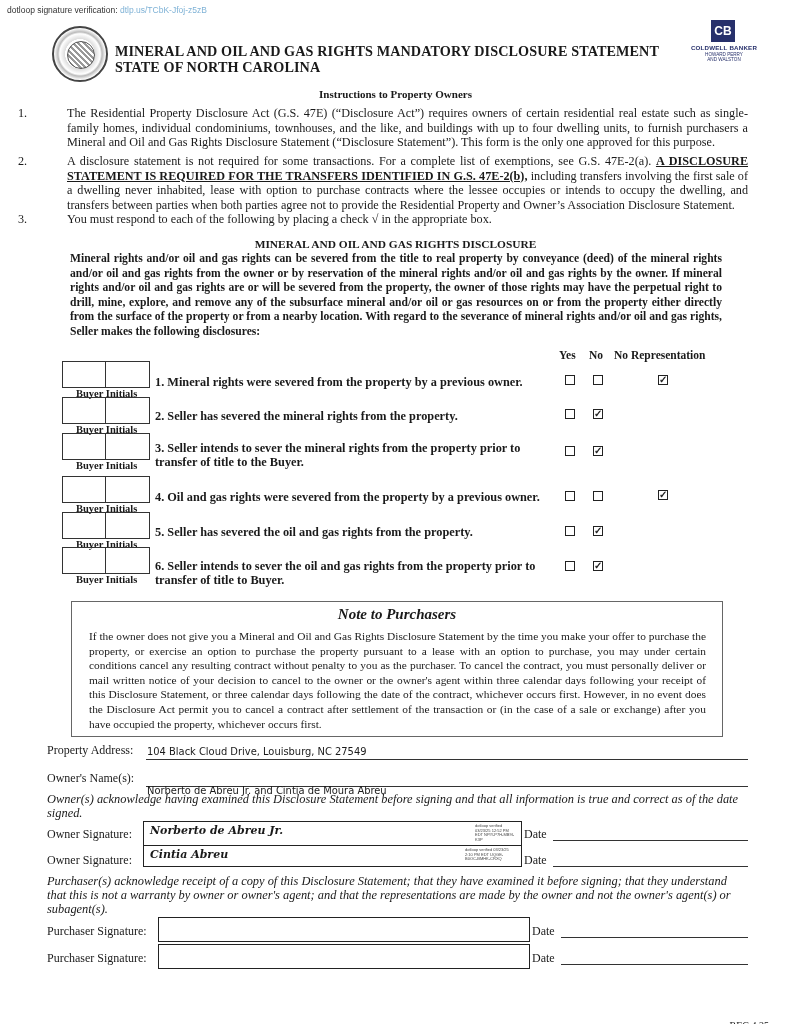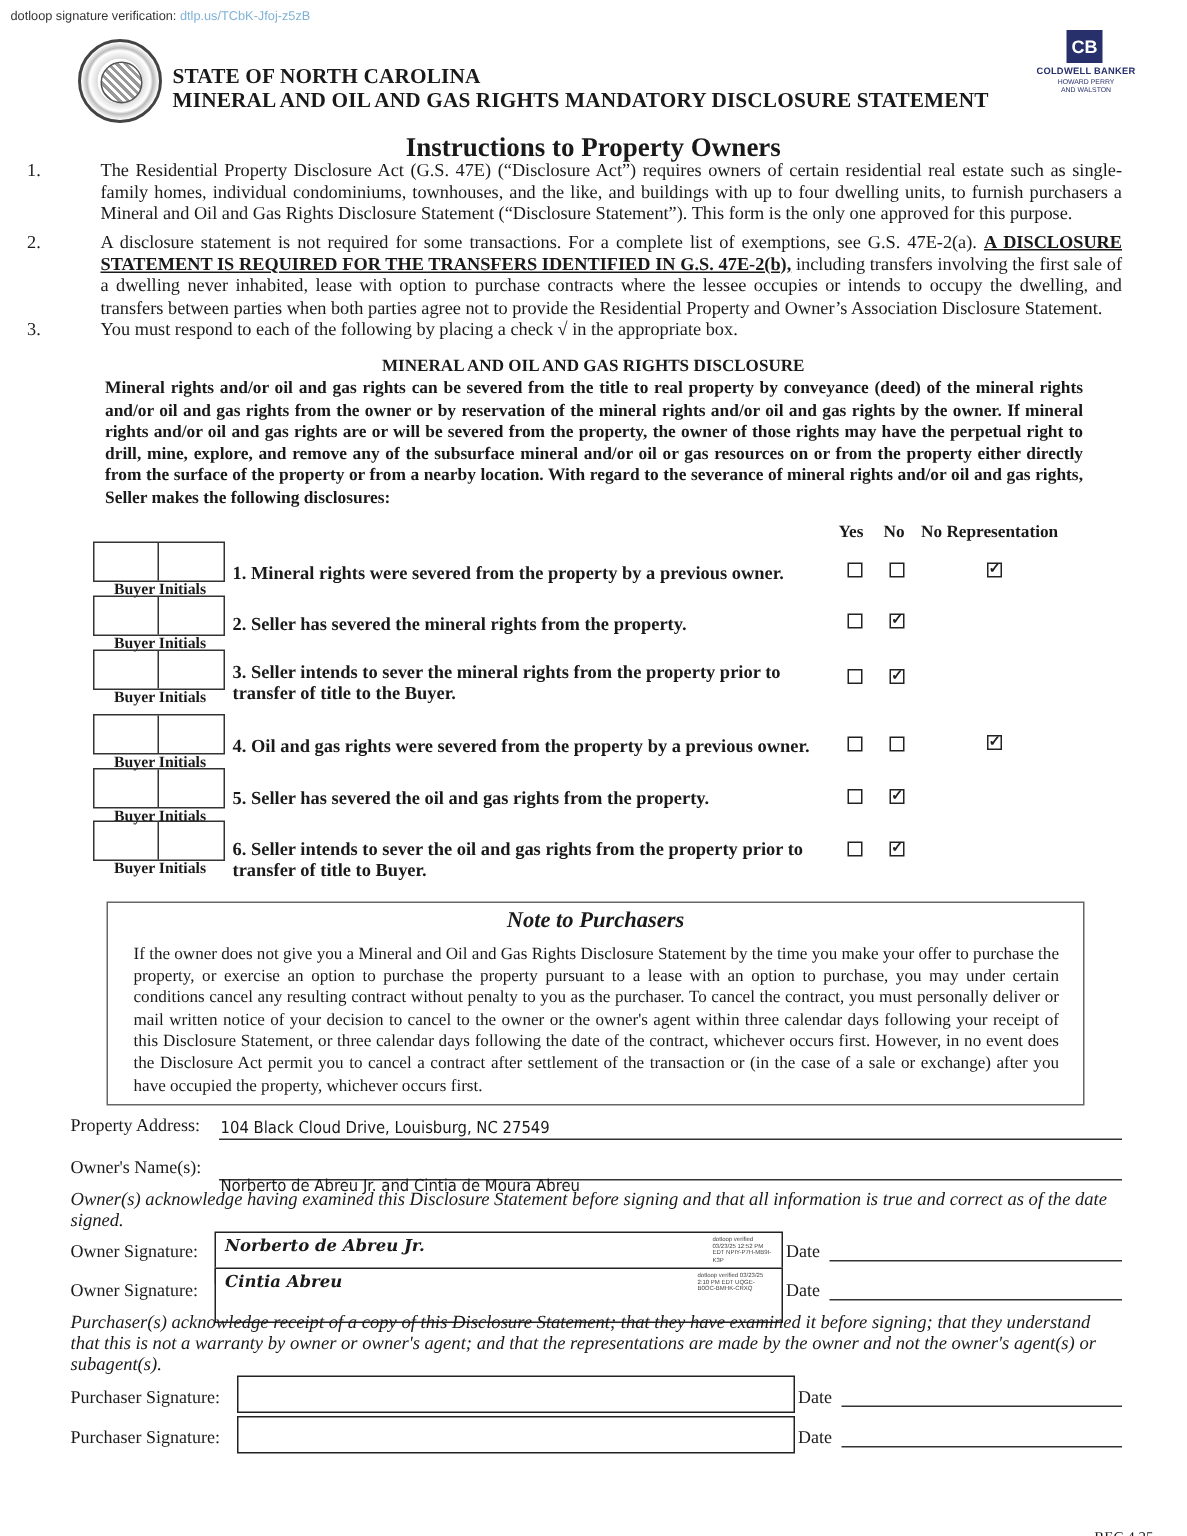--- a/index.html
+++ b/index.html
@@ -13,21 +13,21 @@
   .seal-inner { position:absolute; left:13px; top:13px; width:26px; height:26px; border-radius:50%;
                 border:1px solid #555; background:repeating-linear-gradient(45deg,#999 0 2px,#fff 2px 4px); }
   .title { left:115px; top:43px; font-weight:bold; font-size:14.2px; line-height:16px; letter-spacing:0.1px; }
   .cb-logo { left:711px; top:20px; width:24px; height:22px; background:#27306b; color:#fff;
              font-family:"Liberation Sans",sans-serif; font-weight:bold; font-size:12px; text-align:center; line-height:22px; }
   .cb-name { left:688px; top:44px; width:72px; text-align:center; font-family:"Liberation Sans",sans-serif;
              font-weight:bold; font-size:6.2px; color:#27306b; letter-spacing:0.2px; }
   .cb-sub { left:688px; top:52px; width:72px; text-align:center; font-family:"Liberation Sans",sans-serif;
             font-size:4.6px; line-height:5px; color:#27306b; }
   .h-center { left:0; width:791px; text-align:center; font-weight:bold; }
-  .instr-title { top:88px; font-size:18px; }
+  .instr-title { top:88px; font-size:11px; }
   .ol { left:18px; width:730px; font-size:12.2px; line-height:14.5px; }
   .ol .num { position:absolute; left:0; }
   .ol .txt { margin-left:49px; text-align:justify; }
   .ul-b { text-decoration:underline; font-weight:bold; }
   .sec-title { top:238px; font-size:11.4px; }
   .sec-body { left:70px; width:652px; top:252px; font-size:11.6px; line-height:14.6px; font-weight:bold; text-align:justify; }
   .col-head { top:349px; font-size:11.5px; font-weight:bold; }
   .q-row { left:62px; width:690px; }
   .init-box { position:absolute; left:0; top:0; width:88px; height:27px; border:1.5px solid #333; box-sizing:border-box; }
   .init-box:after { content:""; position:absolute; left:42px; top:0; bottom:0; border-left:1.5px solid #333; }
@@ -52,22 +52,22 @@
 
 <div class="abs verif">
   <span>dotloop signature verification:</span>
   <span class="link">dtlp.us/TCbK-Jfoj-z5zB</span>
 </div>
 
 <div class="abs seal">
     <div class="seal-inner"></div>
   </div>
 <div class="abs title">
+  <div>MINERAL AND OIL AND GAS RIGHTS MANDATORY DISCLOSURE STATEMENT</div>
   <div>STATE OF NORTH CAROLINA</div>
-  <div>MINERAL AND OIL AND GAS RIGHTS MANDATORY DISCLOSURE STATEMENT</div>
 </div>
 <div class="abs cb-logo">CB</div>
 <div class="abs cb-name">COLDWELL BANKER</div>
 <div class="abs cb-sub">
   <div>HOWARD PERRY</div>
   <div>AND WALSTON</div>
 </div>
 
 <div class="abs h-center instr-title">Instructions to Property Owners</div>
 <div class="abs ol" style="top:106px;">
@@ -159,21 +159,21 @@
 
 <div class="abs field-label" style="left:47px; top:827px;">Owner Signature:</div>
 <div class="sig-box" style="left:143px; top:821px; width:379px; height:35px;">
   <span class="sig-script">Norberto de Abreu Jr.</span>
   <span class="sig-stamp" style="width:40px;">dotloop verified 03/23/25 12:52 PM EDT NPIY-P7H-MB9I-K3P</span>
 </div>
 <div class="abs field-label" style="left:524px; top:827px;">Date</div>
 <div class="line" style="left:553px; top:826px; width:195px; height:14px;"></div>
 
 <div class="abs field-label" style="left:47px; top:853px;">Owner Signature:</div>
-<div class="sig-box" style="left:143px; top:845px; width:379px; height:37px;">
+<div class="sig-box" style="left:143px; top:845px; width:379px; height:22px;">
   <span class="sig-script">Cintia Abreu</span>
   <span class="sig-stamp" style="width:50px;">dotloop verified 03/23/25 2:10 PM EDT UQGE-B0OC-BMHK-CRXQ</span>
 </div>
 <div class="abs field-label" style="left:524px; top:853px;">Date</div>
 <div class="line" style="left:553px; top:852px; width:195px; height:14px;"></div>
 
 <div class="abs ital" style="left:47px; top:874px; width:702px;">Purchaser(s) acknowledge receipt of a copy of this Disclosure Statement; that they have examined it before signing; that they understand that this is not a warranty by owner or owner's agent; and that the representations are made by the owner and not the owner's agent(s) or subagent(s).</div>
 
 <div class="abs field-label" style="left:47px; top:924px;">Purchaser Signature:</div>
 <div class="sig-box" style="left:158px; top:917px; width:372px; height:25px;"></div>

